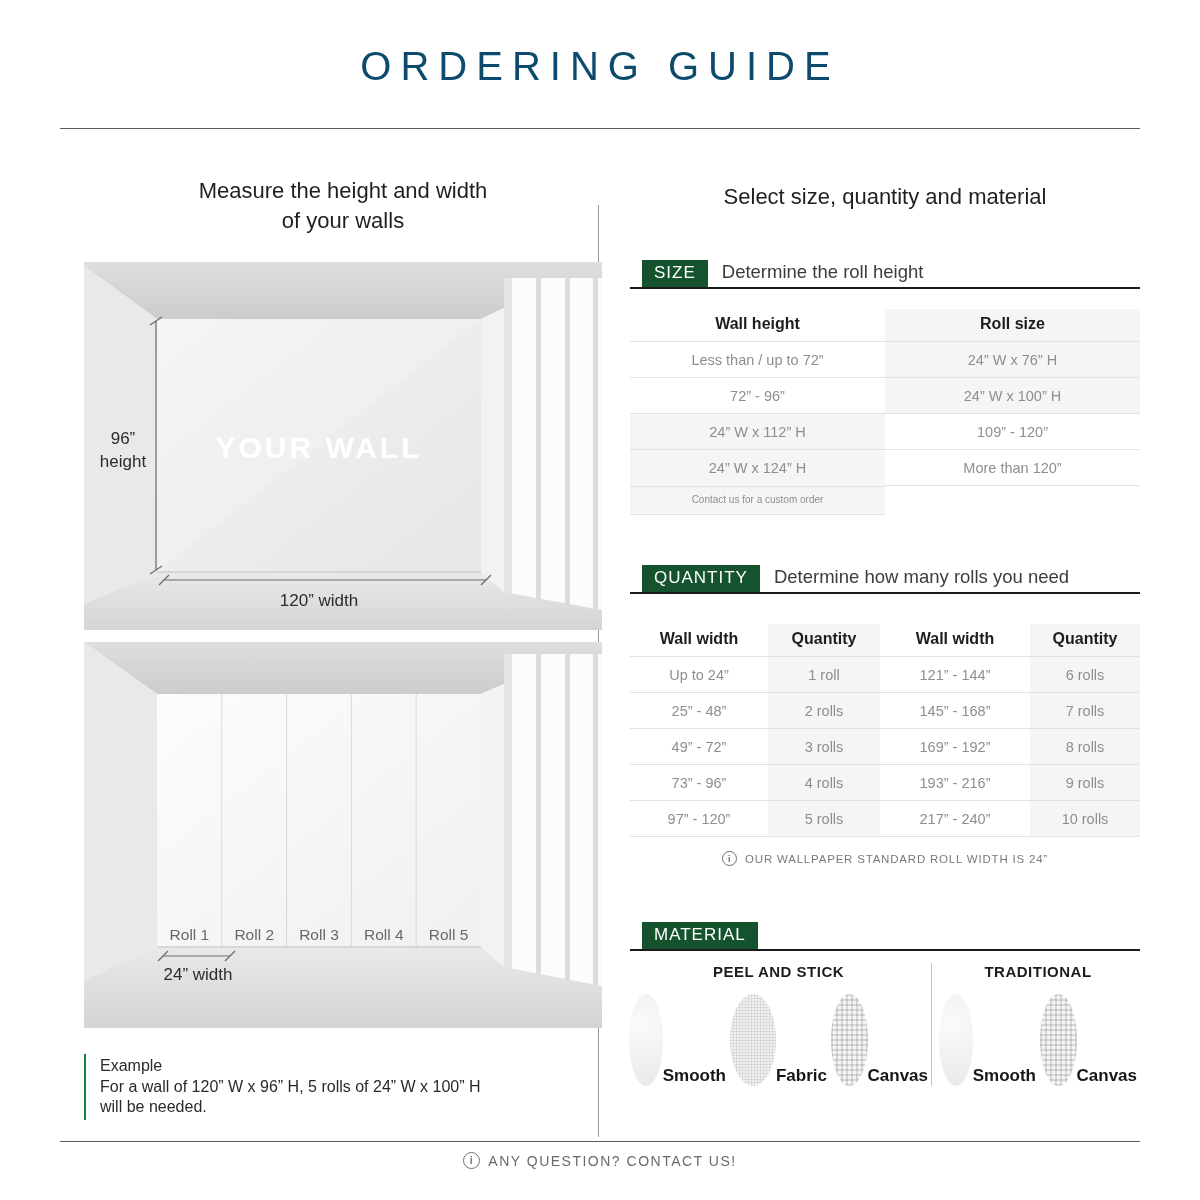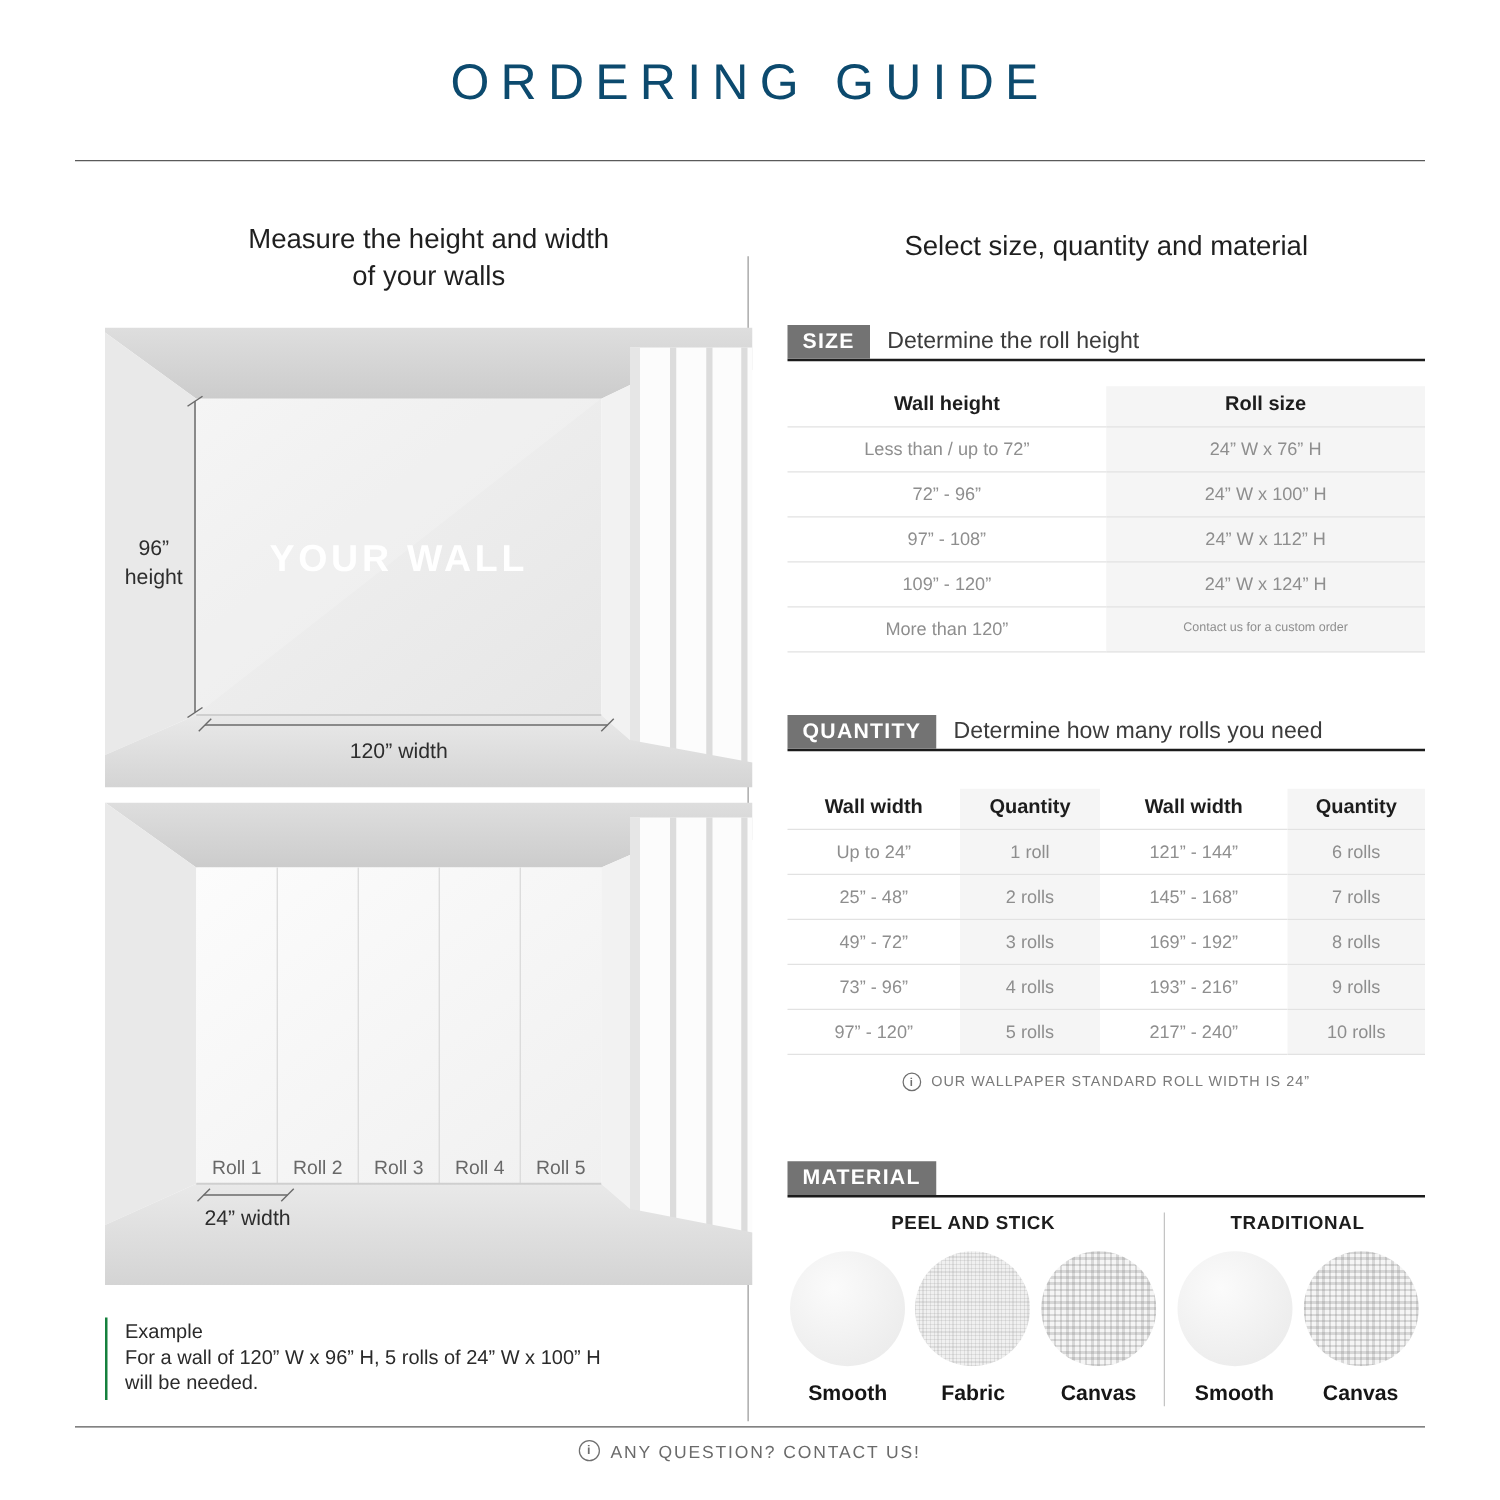--- a/index.html
+++ b/index.html
@@ -36,22 +36,22 @@
   .example{margin-top:26px;border-left:2px solid #15803d;padding:2px 0 2px 14px;
     font-size:16px;line-height:1.28;color:#2a2a2a;}
 
   
   .right-col{position:absolute;left:630px;top:184px;width:510px;}
   .right-heading{font-size:22px;text-align:center;color:#1f1f1f;}
   .section-header{display:flex;align-items:flex-end;border-bottom:2px solid #1b1b1b;}
   .sh-size{margin-top:50px;}
   .sh-qty{margin-top:50px;}
   .sh-mat{margin-top:56px;}
-  .badge{background:#737373;color:#ffffff;font-size:17px;font-weight:700;
-    letter-spacing:1px;padding:3px 12px 4px;}
+  .badge{background:#14532d;color:#ffffff;font-size:17px;font-weight:400;
+    letter-spacing:1px;padding:3px 12px 4px;margin-left:12px;}
   .subtitle{font-size:18.5px;color:#3c3c3c;padding:0 0 4px 14px;white-space:nowrap;}
 
   .size-table{margin-top:20px;display:grid;grid-template-columns:255px 255px;}
   .qty-table{margin-top:30px;display:grid;grid-template-columns:138px 112px 150px 110px;}
   .cell{display:flex;align-items:center;justify-content:center;text-align:center;}
   .th{font-size:16px;font-weight:700;color:#1d1d1d;padding:6px 0 8px;}
   .td{font-size:14.5px;color:#8e8e8e;padding:9px 0;border-top:1px solid #e2e2e2;min-height:17px;}
   .td.small{font-size:10px;line-height:1.25;padding:5px 0;}
   .td.small span{max-width:170px;}
   .shade{background:#f5f5f5;}
@@ -60,21 +60,21 @@
   .note{margin-top:14px;display:flex;justify-content:center;align-items:center;gap:8px;
     font-size:11.5px;letter-spacing:0.8px;color:#7a7a7a;}
   .note .info-icon{width:13px;height:13px;font-size:9px;}
 
   .material-row{display:flex;margin-top:12px;}
   .mat-group{box-sizing:border-box;}
   .mat-group.g0{width:302px;border-right:1px solid #c4c4c4;padding-right:4px;}
   .mat-group.g1{width:208px;padding-left:4px;}
   .mat-title{text-align:center;font-size:15px;font-weight:700;letter-spacing:0.5px;color:#1d1d1d;}
   .mat-options{display:flex;justify-content:center;gap:4px;margin-top:14px;}
-  .mat-option{display:flex;flex-direction:column;align-items:center;width:97px;}
+  .mat-option{display:flex;flex-direction:row;align-items:flex-end;width:97px;}
   .swatch{width:92px;height:92px;border-radius:50%;}
   .swatch.smooth{background:radial-gradient(circle at 38% 32%,#fbfbfb,#eeeeee 68%,#e9e9e9);}
   .swatch.fabric{background-color:#f0f0f0;
     background-image:repeating-linear-gradient(0deg,rgba(150,150,150,.20) 0 1px,transparent 1px 3px),
                      repeating-linear-gradient(90deg,rgba(150,150,150,.20) 0 1px,transparent 1px 3px);}
   .swatch.canvas{background-color:#f5f5f5;
     background-image:repeating-linear-gradient(0deg,rgba(110,110,110,.22) 0 2px,transparent 2px 5px),
                      repeating-linear-gradient(90deg,rgba(110,110,110,.22) 0 2px,transparent 2px 5px);}
   .mat-label{margin-top:12px;font-size:17px;font-weight:600;color:#161616;}
 </style>
@@ -202,21 +202,20 @@
     <span class="subtitle">Determine the roll height</span>
   </div>
   <div class="size-table">
     <div class="cell th">Wall height</div>
     <div class="cell th shade">Roll size</div>
 
     <div class="cell td">Less than / up to 72”</div>
     <div class="cell td shade">24” W x 76” H</div>
     <div class="cell td">72” - 96”</div>
     <div class="cell td shade">24” W x 100” H</div>
-    <div class="cell td">97” - 108”</div>
     <div class="cell td shade">24” W x 112” H</div>
     <div class="cell td">109” - 120”</div>
     <div class="cell td shade">24” W x 124” H</div>
     <div class="cell td row-last">More than 120”</div>
     <div class="cell td shade small row-last">
         <span>Contact us for a custom order</span>
       </div>
   </div>
 
   <div class="section-header sh-qty">

